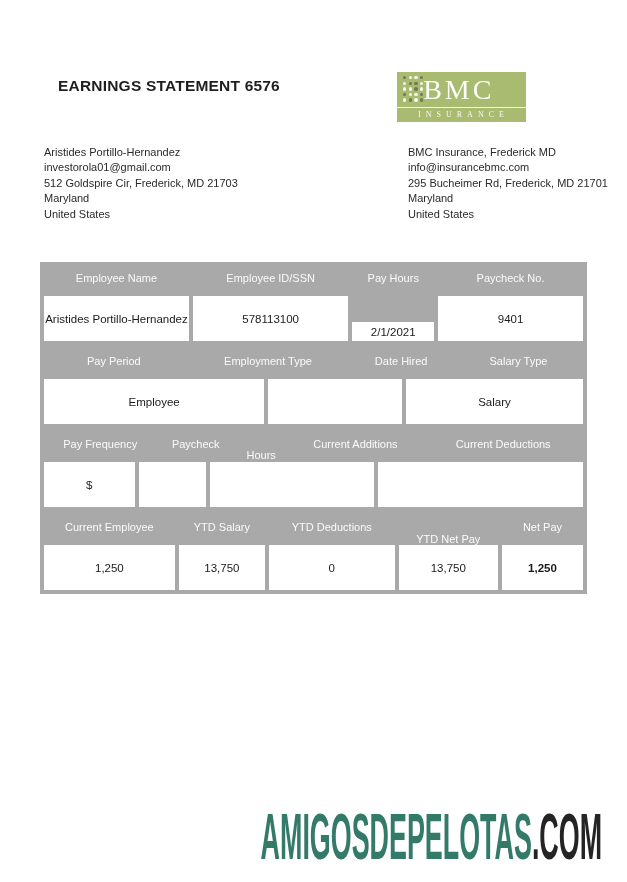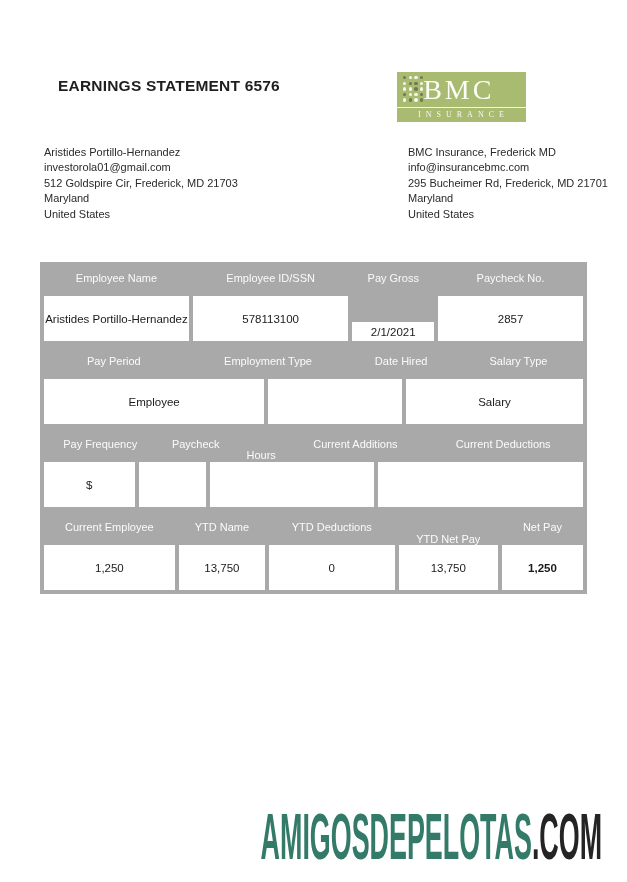--- a/index.html
+++ b/index.html
@@ -147,28 +147,28 @@
       <div class="addr-line">295 Bucheimer Rd, Frederick, MD 21701</div>
       <div class="addr-line">Maryland</div>
       <div class="addr-line">United States</div>
     </div>
 
   <div class="paytable" id="paytable">
       <div>
         <div class="thead">
           <div class="th" style="flex: 27.5 1 0px; text-align: center;">Employee Name</div>
           <div class="th" style="flex: 29.5 1 0px;">Employee ID/SSN</div>
-          <div class="th" style="flex: 15.5 1 0px;">Pay Gross</div>
+          <div class="th" style="flex: 15.5 1 0px;">Pay Hours</div>
           <div class="th" style="flex: 27.5 1 0px;">Paycheck No.</div>
         </div>
         <div class="trow">
           <div class="td" style="flex: 27.5 1 0px;">Aristides Portillo-Hernandez</div>
           <div class="td" style="flex: 29.5 1 0px;">578113100</div>
           <div class="td" style="flex: 15.5 1 0px; margin-top: 26px;">2/1/2021</div>
-          <div class="td" style="flex: 27.5 1 0px;">2857</div>
+          <div class="td" style="flex: 27.5 1 0px;">9401</div>
         </div>
       </div>
       <div>
         <div class="thead">
           <div class="th" style="flex: 26.5 1 0px;">Pay Period</div>
           <div class="th" style="flex: 30.5 1 0px;">Employment Type</div>
           <div class="th" style="flex: 18.5 1 0px;">Date Hired</div>
           <div class="th" style="flex: 24.5 1 0px;">Salary Type</div>
         </div>
         <div class="trow">
@@ -188,21 +188,21 @@
         <div class="trow">
           <div class="td" style="flex: 13.5 1 0px;">$</div>
           <div class="td" style="flex: 10 1 0px;"></div>
           <div class="td" style="flex: 24.5 1 0px;"></div>
           <div class="td" style="flex: 30.5 1 0px;"></div>
         </div>
       </div>
       <div>
         <div class="thead">
           <div class="th" style="flex: 25 1 0px;">Current Employee</div>
-          <div class="th" style="flex: 16.5 1 0px;">YTD Name</div>
+          <div class="th" style="flex: 16.5 1 0px;">YTD Salary</div>
           <div class="th" style="flex: 24 1 0px;">YTD Deductions</div>
           <div class="th" style="flex: 19 1 0px; margin-top: 24px;">YTD Net Pay</div>
           <div class="th" style="flex: 15.5 1 0px;">Net Pay</div>
         </div>
         <div class="trow">
           <div class="td" style="flex: 25 1 0px;">1,250</div>
           <div class="td" style="flex: 16.5 1 0px;">13,750</div>
           <div class="td" style="flex: 24 1 0px;">0</div>
           <div class="td" style="flex: 19 1 0px;">13,750</div>
           <div class="td bold" style="flex: 15.5 1 0px;">1,250</div>

